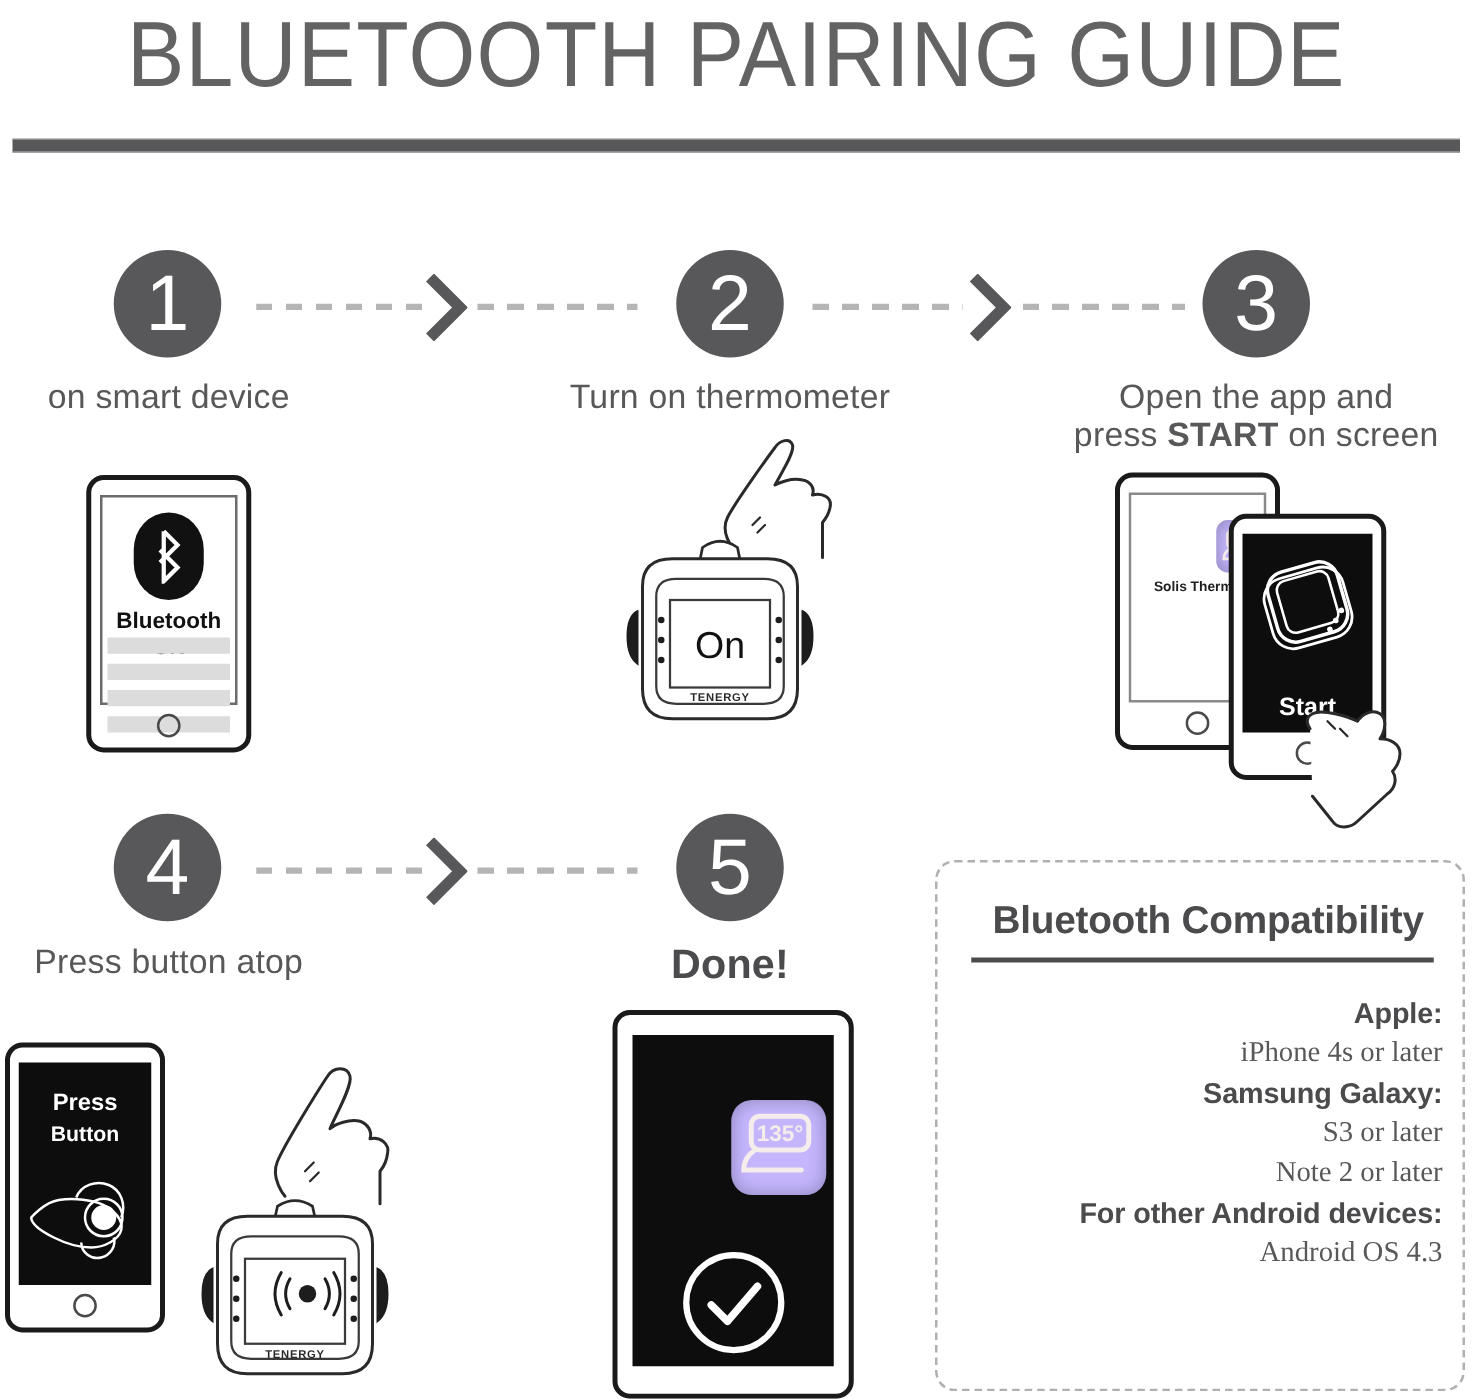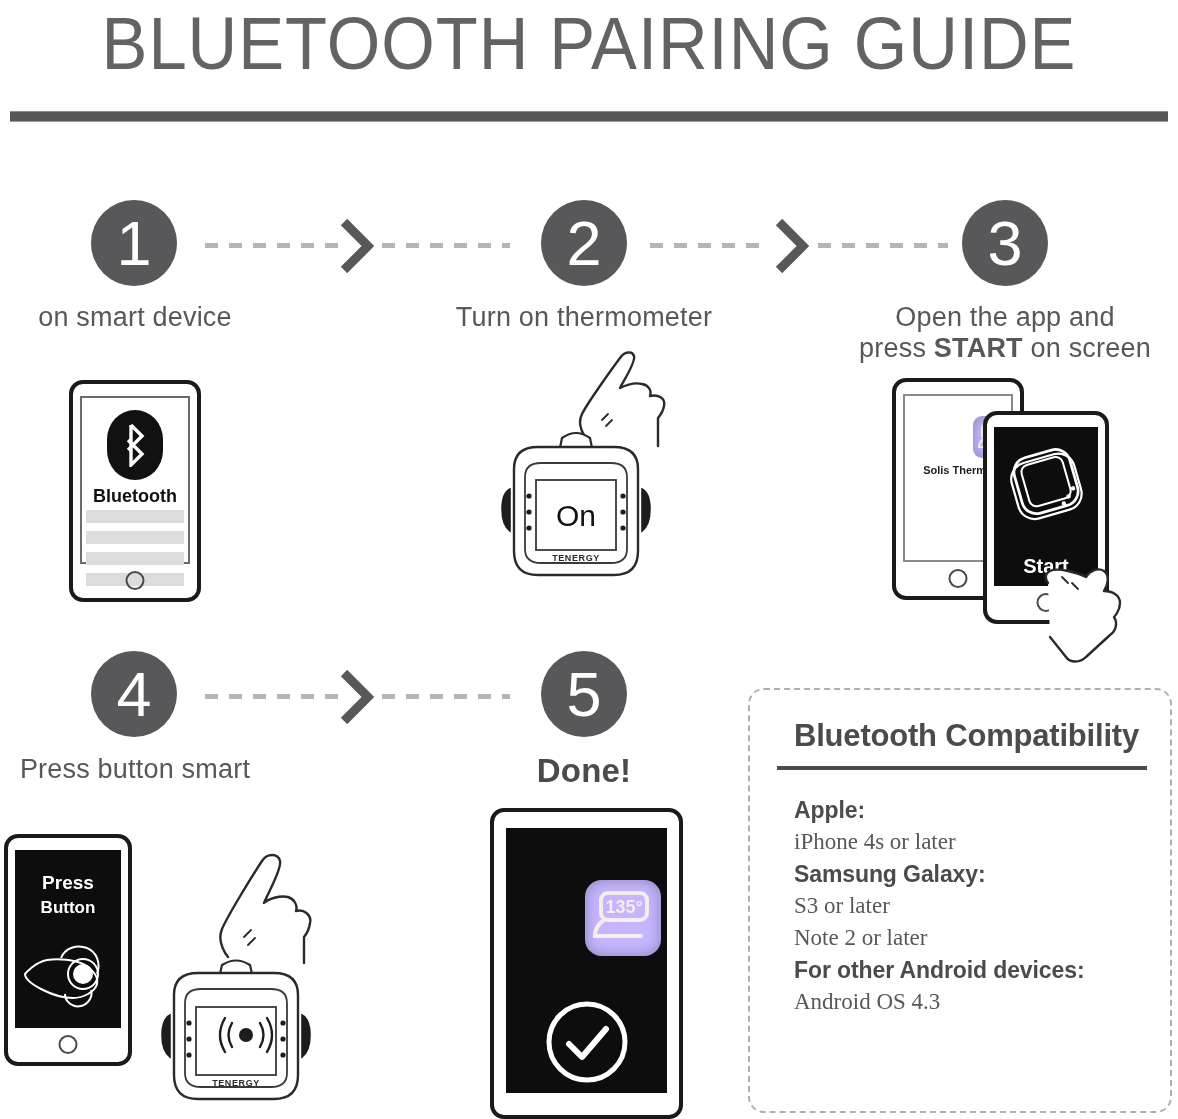--- a/index.html
+++ b/index.html
@@ -171,20 +171,21 @@
 
   
   #compat-box {
     position: absolute;
     left: 748px; top: 688px;
     width: 424px; height: 425px;
     border: 2px dashed #b0b0b0;
     border-radius: 16px;
     box-sizing: border-box;
     background: #fff;
+    text-align: right;
   }
   #compat-title {
     position: absolute;
     left: 44px; top: 28px;
     font-size: 31px;
     font-weight: 700;
     color: #4b4b4d;
     letter-spacing: -0.2px;
   }
   #compat-rule {
@@ -336,21 +337,21 @@
 </svg>
 
 <div class="dash-line" style="left:205px; top:694px; width:137px;"></div>
 <svg class="chevron" style="left:340px; top:670px;" viewBox="0 0 34 54">
   <polyline points="4,3 28,27 4,51" fill="none" stroke="#58585a" stroke-width="9" stroke-linejoin="miter"></polyline>
 </svg>
 <div class="dash-line" style="left:382px; top:694px; width:128px;"></div>
 
 <div class="step-circle" style="left:91px; top:651px;">4</div>
 <div class="step-caption" style="left:0px; top:754px; width:270px;">
-  <div>Press button smart</div>
+  <div>Press button atop</div>
 </div>
 
 <div class="phone" style="left:4px; top:834px; width:128px; height:232px;">
   <div class="phone-screen dark-screen">
     <div class="dark-text" style="top:22px; font-size:19px;">Press</div>
     <div class="dark-text" style="top:48px; font-size:17px;">Button</div>
     <svg style="position:absolute; left:6px; top:82px; width:102px; height:78px;" viewBox="0 0 102 78">
       <path d="M4 42 C4 42 14 30 26 28 C38 26 54 28 62 32 C70 36 78 44 76 52
                C74 60 62 66 52 66 C42 66 30 62 22 58 C14 54 4 48 4 42 Z" fill="none" stroke="#ffffff" stroke-width="2"></path>
       <path d="M40 26 C44 16 56 12 66 16 C76 20 80 32 76 42" fill="none" stroke="#ffffff" stroke-width="2"></path>

